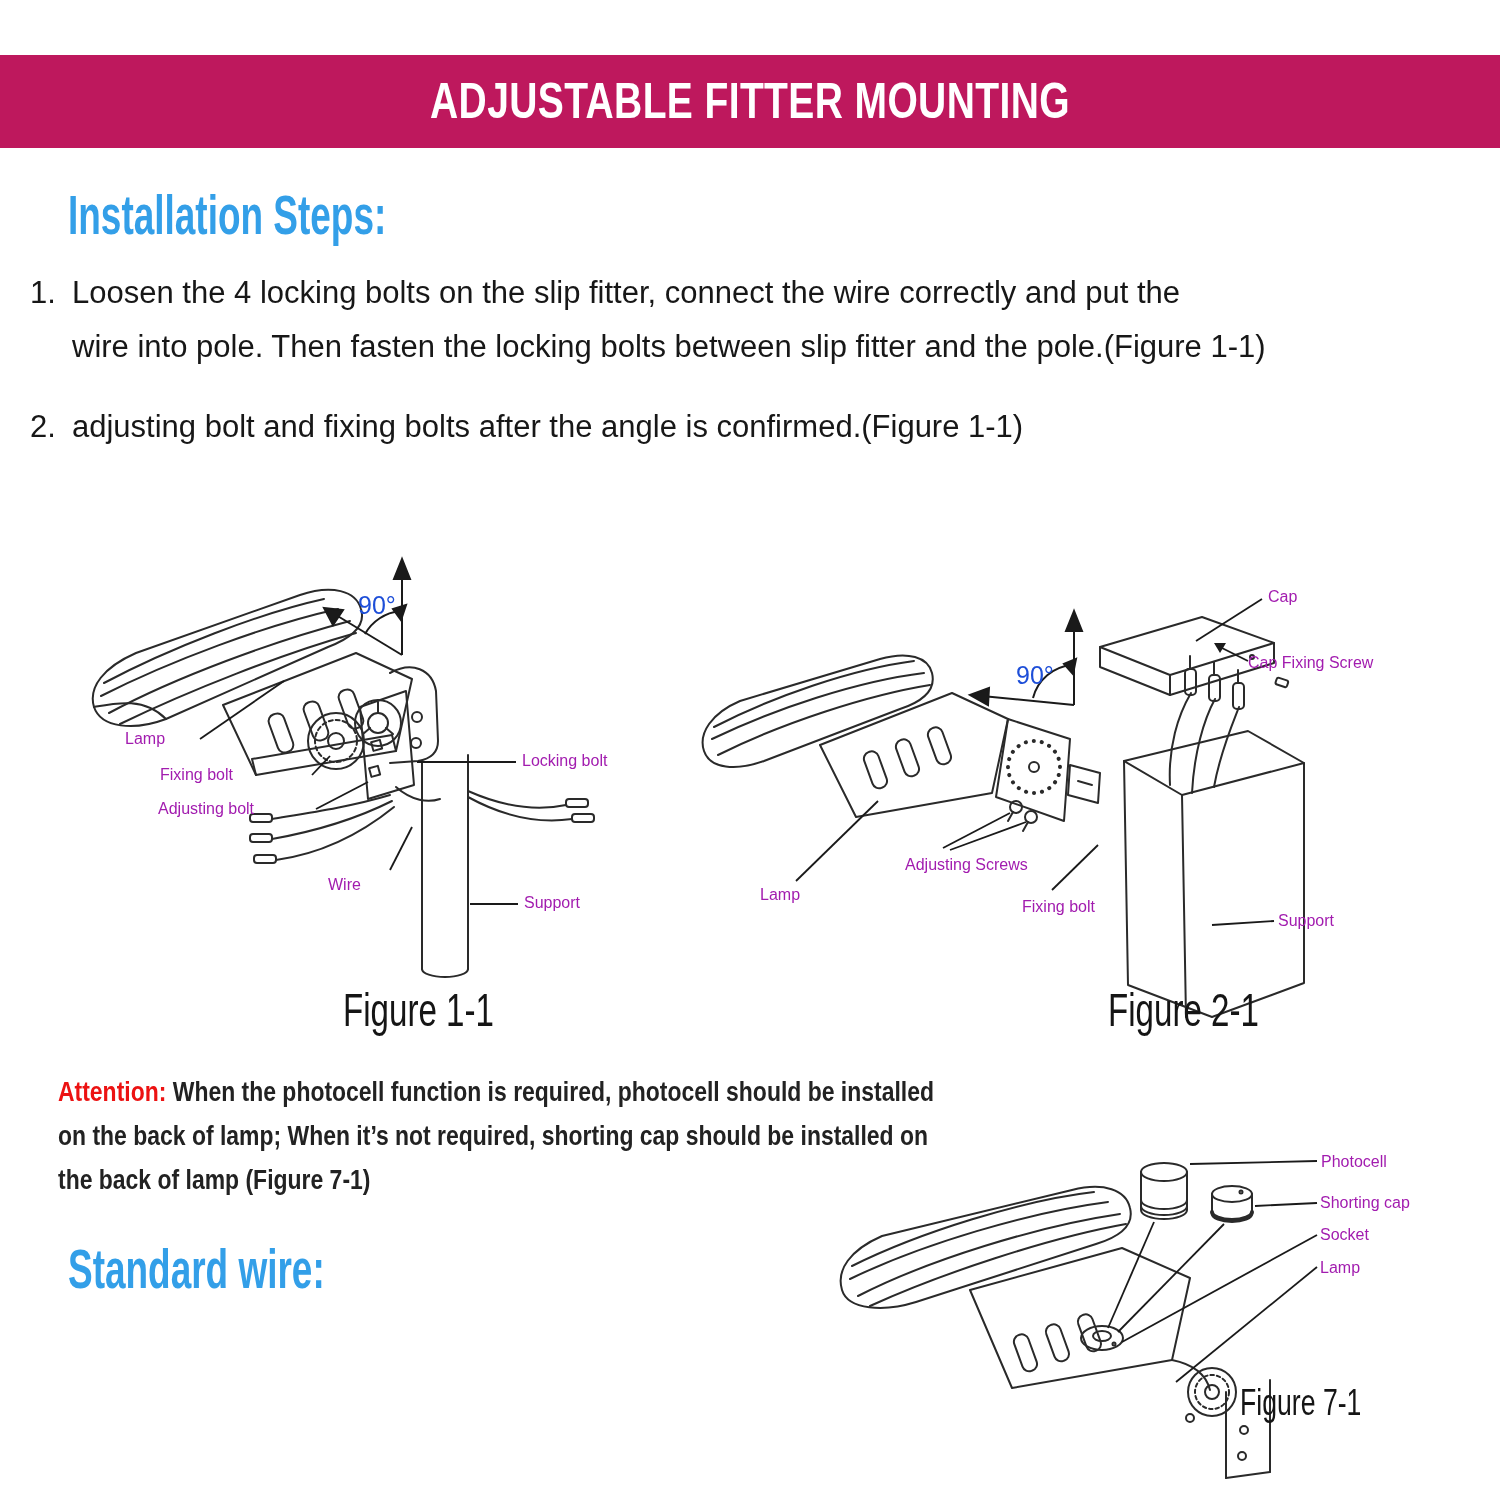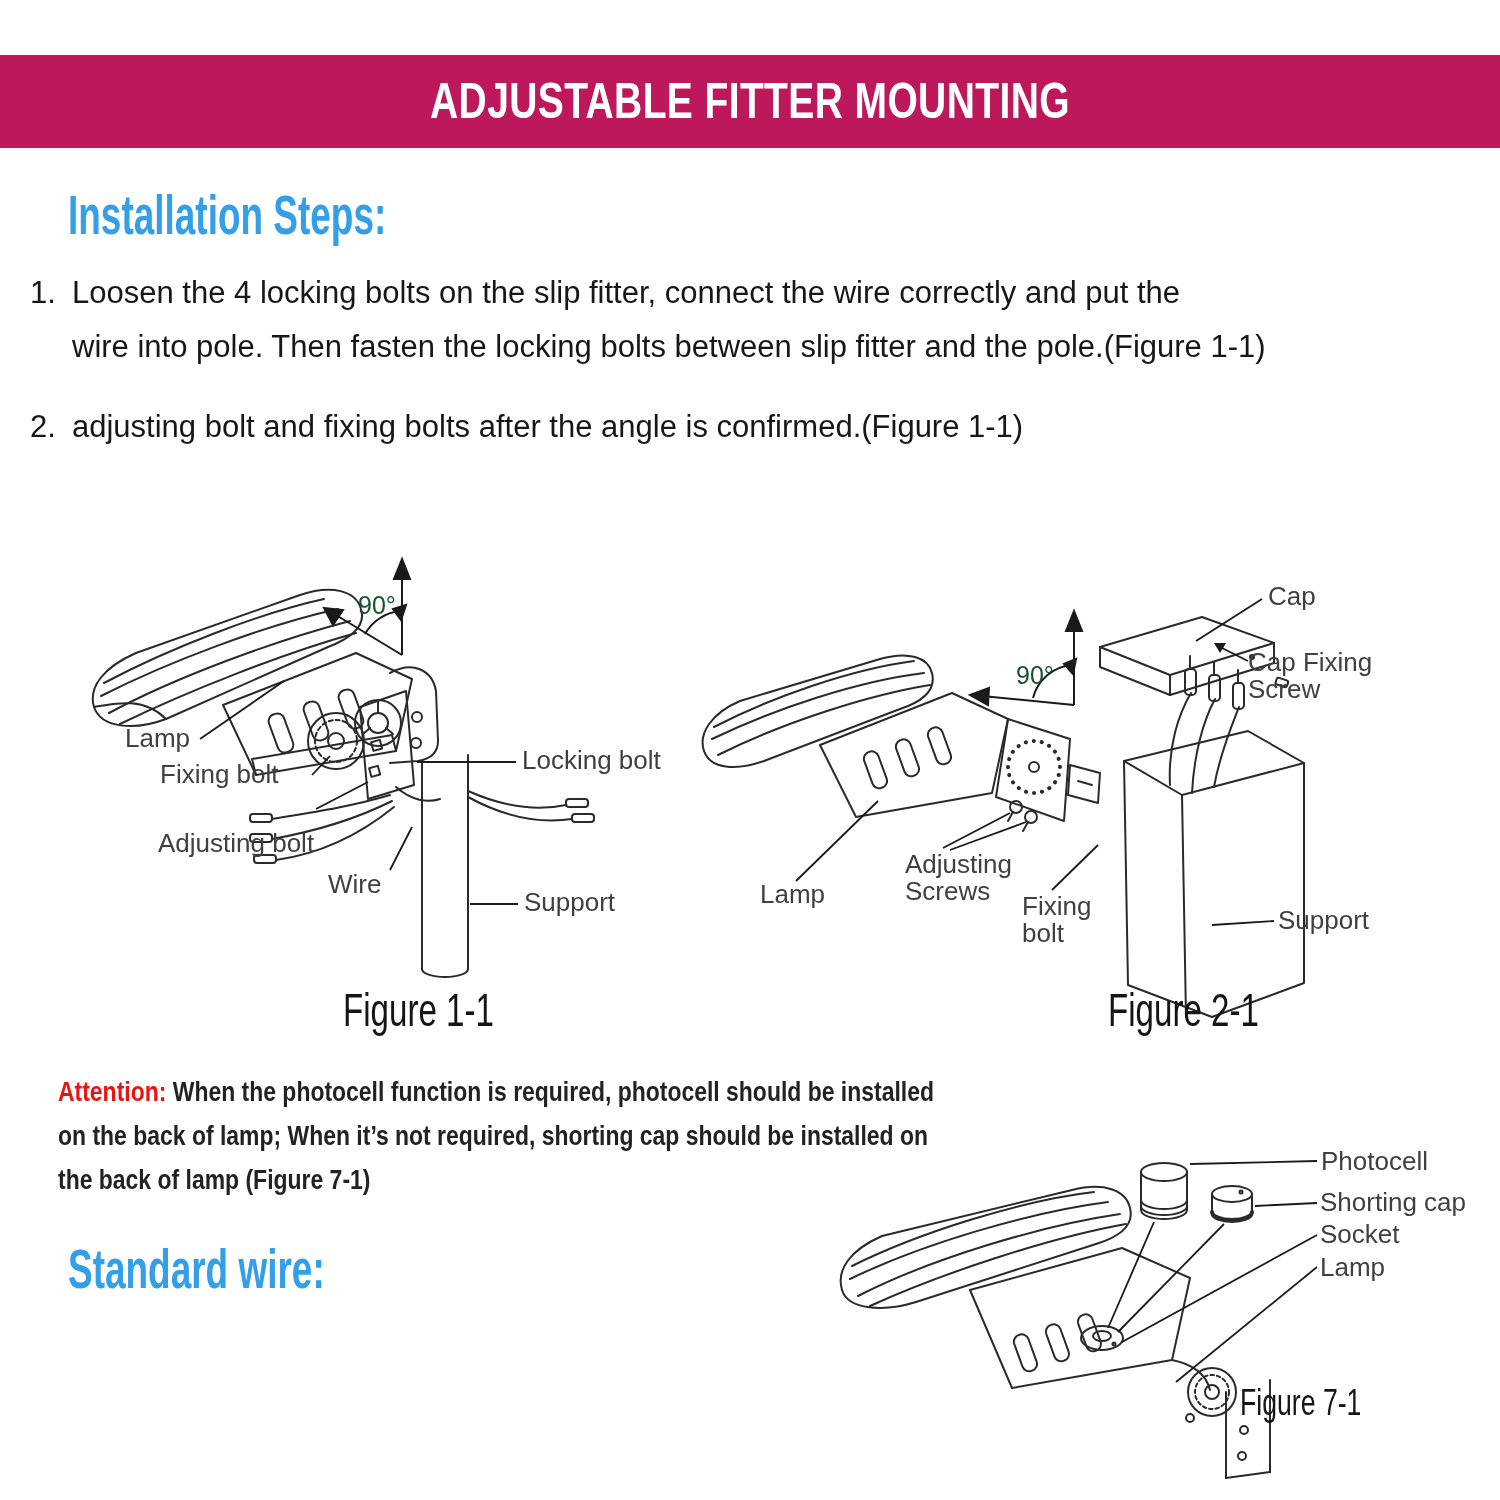--- a/index.html
+++ b/index.html
@@ -20,23 +20,23 @@
     transform:scale(0.66,1);transform-origin:0 50%;
   }
   
   .steps{position:absolute;left:30px;top:266px;width:1440px;}
   .step{position:relative;padding-left:42px;margin-bottom:26px;font-size:31px;line-height:54px;color:#171717;}
   .step-num{position:absolute;left:0;top:0;}
   .step-line{white-space:nowrap;}
   
   .fig{position:absolute;}
   .fig svg{position:absolute;left:0;top:0;}
-  .fig-label{position:absolute;font-size:26px;line-height:27px;color:#404040;white-space:nowrap;}
+  .fig-label{position:absolute;font-size:16px;line-height:27px;color:#a21caf;white-space:nowrap;}
   .fig-label.wrap{white-space:normal;}
-  .angle-label{position:absolute;font-size:25px;color:#14532d;white-space:nowrap;}
+  .angle-label{position:absolute;font-size:25px;color:#1d4ed8;white-space:nowrap;}
   .fig-caption{
     position:absolute;font-size:46px;color:#151515;white-space:nowrap;text-align:center;
     transform:scale(0.72,1);transform-origin:50% 50%;
   }
   .fig-caption.small{font-size:37px;transform:scale(0.72,1);transform-origin:0 50%;text-align:left;}
   
   .attention{position:absolute;left:58px;top:1070px;width:1280px;}
   .att-line{font-size:27px;font-weight:bold;color:#222;line-height:44px;white-space:nowrap;
     transform:scale(0.85,1);transform-origin:0 50%;}
   .att-label{color:#EC1212;}
@@ -136,21 +136,21 @@
         <line x1="252" y1="220" x2="270" y2="201"></line>
         <line x1="256" y1="254" x2="308" y2="227"></line>
         <line x1="456" y1="207" x2="357" y2="207"></line>
         <line x1="330" y1="315" x2="352" y2="272"></line>
         <line x1="458" y1="349" x2="410" y2="349"></line>
       </g>
     </svg>
     <div class="angle-label" style="left:298px;top:36px;">90°</div>
     <div class="fig-label" style="left:65px;top:170px;">Lamp</div>
     <div class="fig-label" style="left:100px;top:206px;">Fixing bolt</div>
-    <div class="fig-label" style="left:98px;top:240px;margin-top:35px;">Adjusting bolt</div>
+    <div class="fig-label" style="left:98px;top:240px;">Adjusting bolt</div>
     <div class="fig-label" style="left:462px;top:192px;">Locking bolt</div>
     <div class="fig-label" style="left:268px;top:316px;">Wire</div>
     <div class="fig-label" style="left:464px;top:334px;">Support</div>
     <div class="fig-caption" style="left:255px;width:200px;top:428px;">Figure 1-1</div>
   </div>
 
   <div class="fig" style="left:700px;top:555px;width:790px;height:480px;">
     <svg width="790" height="480" viewBox="0 0 790 480">
       <g stroke="#2a2a2a" fill="none" stroke-width="2" stroke-linecap="round" stroke-linejoin="round">
 

